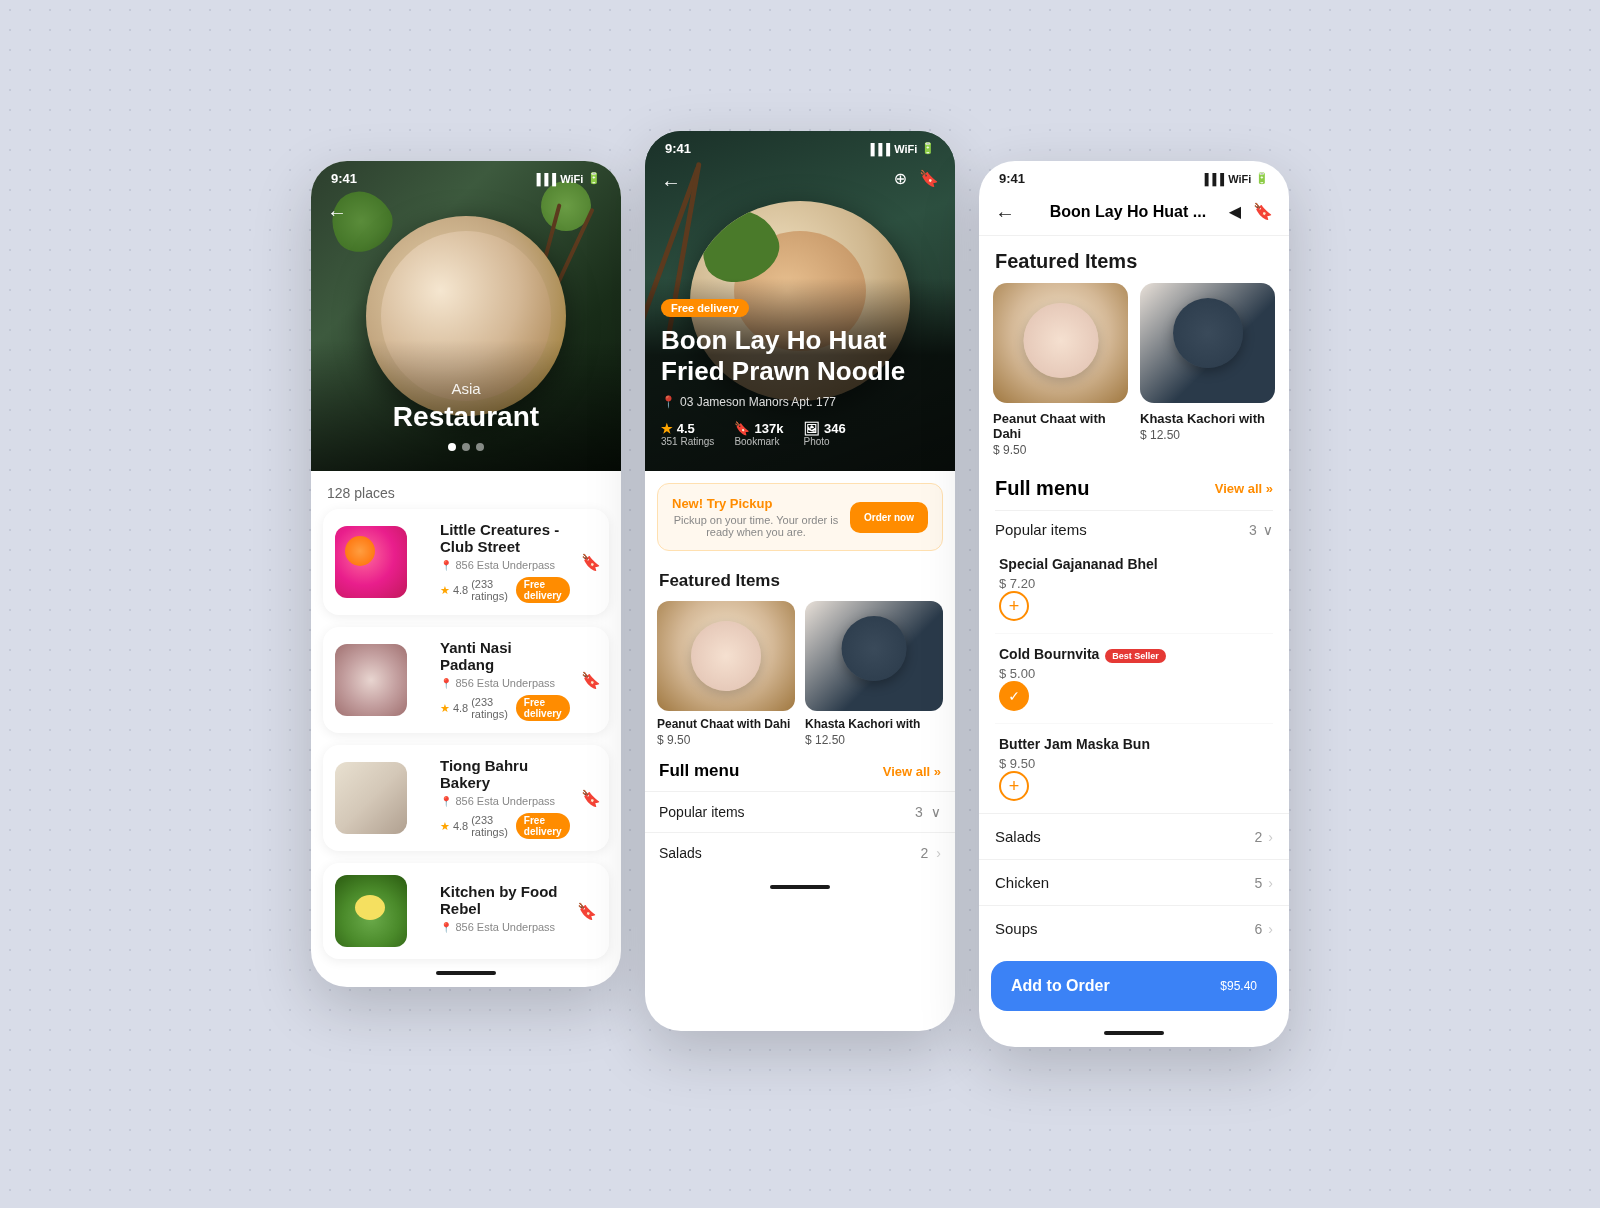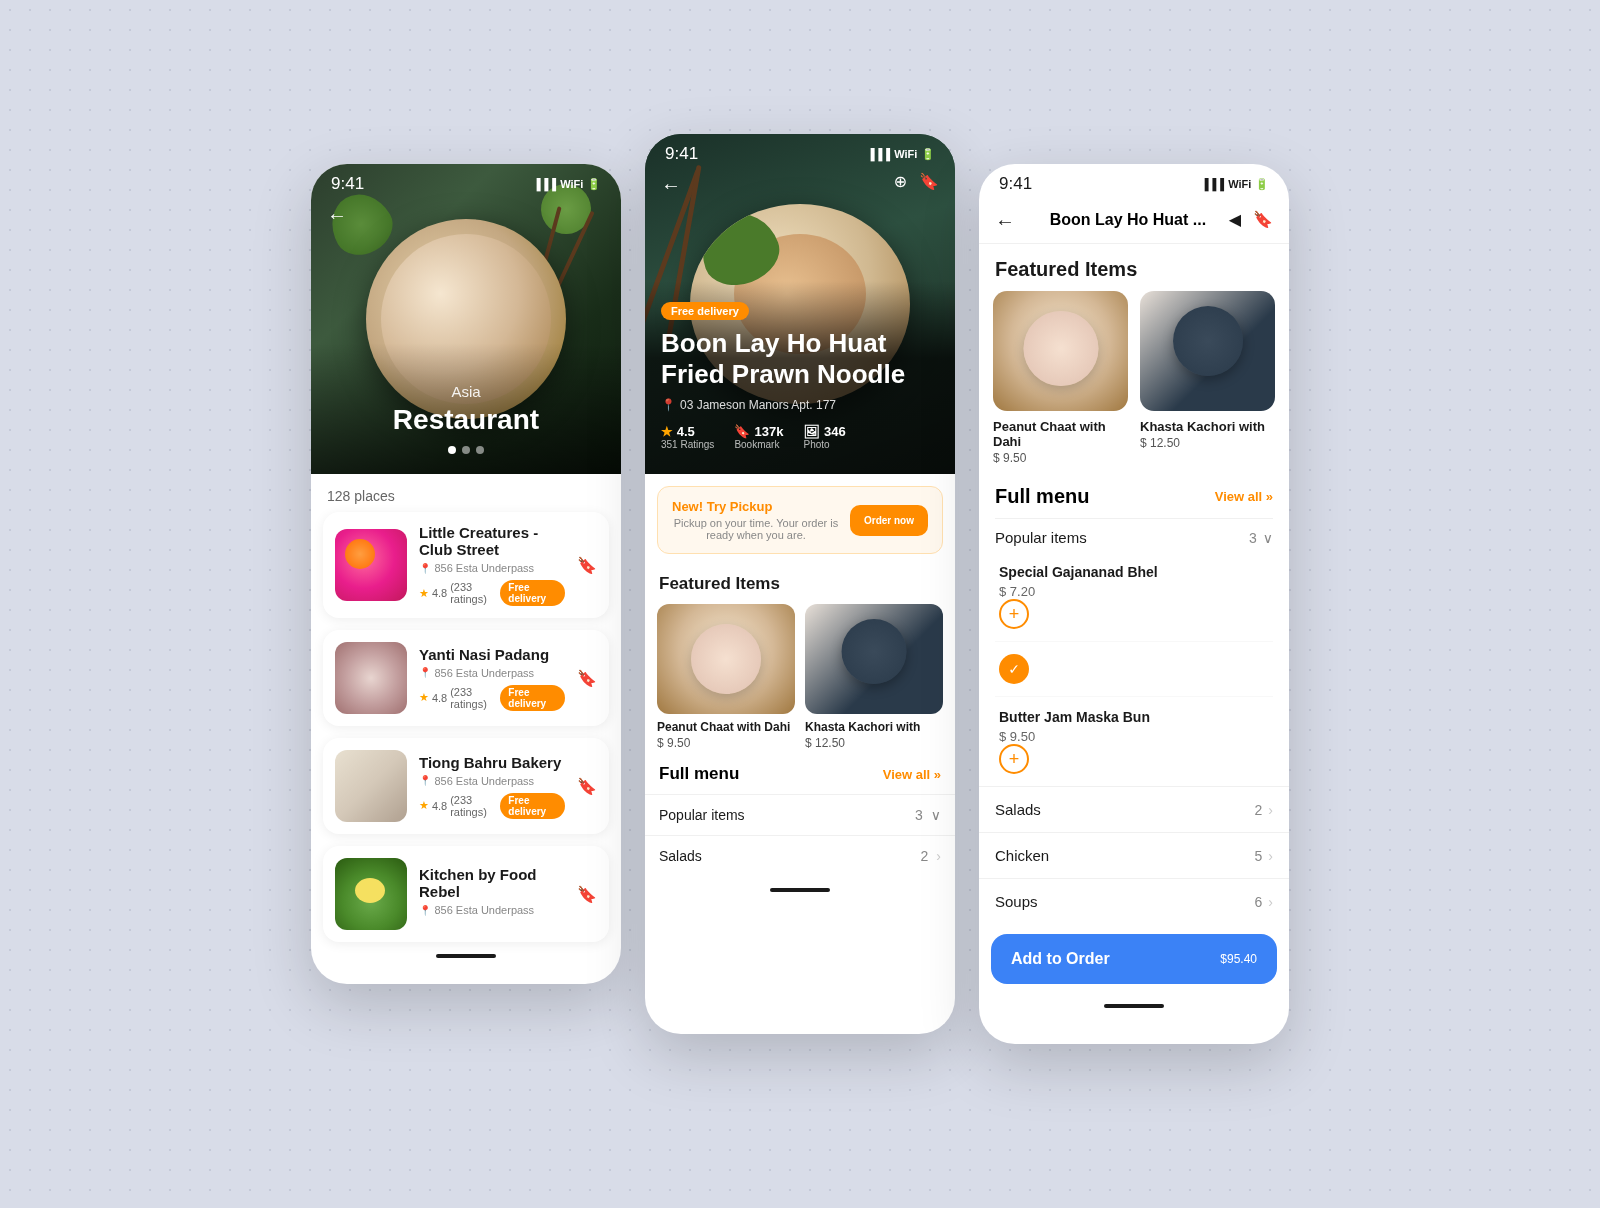--- a/index.html
+++ b/index.html
@@ -38,21 +38,21 @@
       align-items: center;
       padding: 10px 20px 6px;
       font-size: 12px;
       font-weight: 600;
       position: absolute;
       top: 0; left: 0; right: 0;
       z-index: 10;
     }
     .status-bar.light { color: #fff; }
     .status-bar.dark { color: #1a1a1a; }
-    .status-time { font-size: 17px; font-weight: 400; }
+    .status-time { font-size: 13px; font-weight: 700; }
     .status-icons { display: flex; gap: 4px; align-items: center; }
     .signal-icon, .wifi-icon, .battery-icon {
       display: inline-block; font-size: 11px;
     }
 
     
     .hero-image-1 {
       width: 100%;
       height: 310px;
       background: linear-gradient(135deg, #2c3e2d 0%, #3d5a3e 30%, #1a2e1a 70%, #0d1a0d 100%);
@@ -176,21 +176,21 @@
       background: radial-gradient(circle at 50% 60%, #6aaa4a, #4a8a2a, #2a5a10);
     }
     .food-img-4::before {
       content: '';
       position: absolute;
       top: 20px; left: 20px;
       width: 30px; height: 25px;
       border-radius: 50%;
       background: #f5e060;
     }
-    .restaurant-info { flex: 1; }
+    .restaurant-info { flex: 1; margin-left: 21px; }
     .restaurant-name { font-size: 15px; font-weight: 700; color: #1a1a1a; margin-bottom: 4px; }
     .restaurant-address {
       font-size: 11px; color: #888;
       display: flex; align-items: center; gap: 3px; margin-bottom: 6px;
     }
     .location-pin { font-size: 10px; }
     .restaurant-meta { display: flex; align-items: center; gap: 8px; }
     .rating { display: flex; align-items: center; gap: 3px; font-size: 11px; color: #666; }
     .star { color: #FFA500; font-size: 11px; }
     .free-delivery {
@@ -791,20 +791,27 @@
 
       <div class="menu-item">
         <div class="menu-item-info">
           <div class="menu-item-name">Special Gajananad Bhel</div>
           <div class="menu-item-price">$ 7.20</div>
         </div>
         <div class="add-btn">+</div>
       </div>
 
       <div class="menu-item">
+        <div class="menu-item-info">
+          <div class="menu-item-row">
+            <span class="menu-item-name">Cold Bournvita</span>
+            <span class="best-seller-badge">Best Seller</span>
+          </div>
+          <div class="menu-item-price">$ 5.00</div>
+        </div>
         <div class="check-btn">✓</div>
       </div>
 
       <div class="menu-item" style="border-bottom:none;">
         <div class="menu-item-info">
           <div class="menu-item-name">Butter Jam Maska Bun</div>
           <div class="menu-item-price">$ 9.50</div>
         </div>
         <div class="add-btn">+</div>
       </div>

